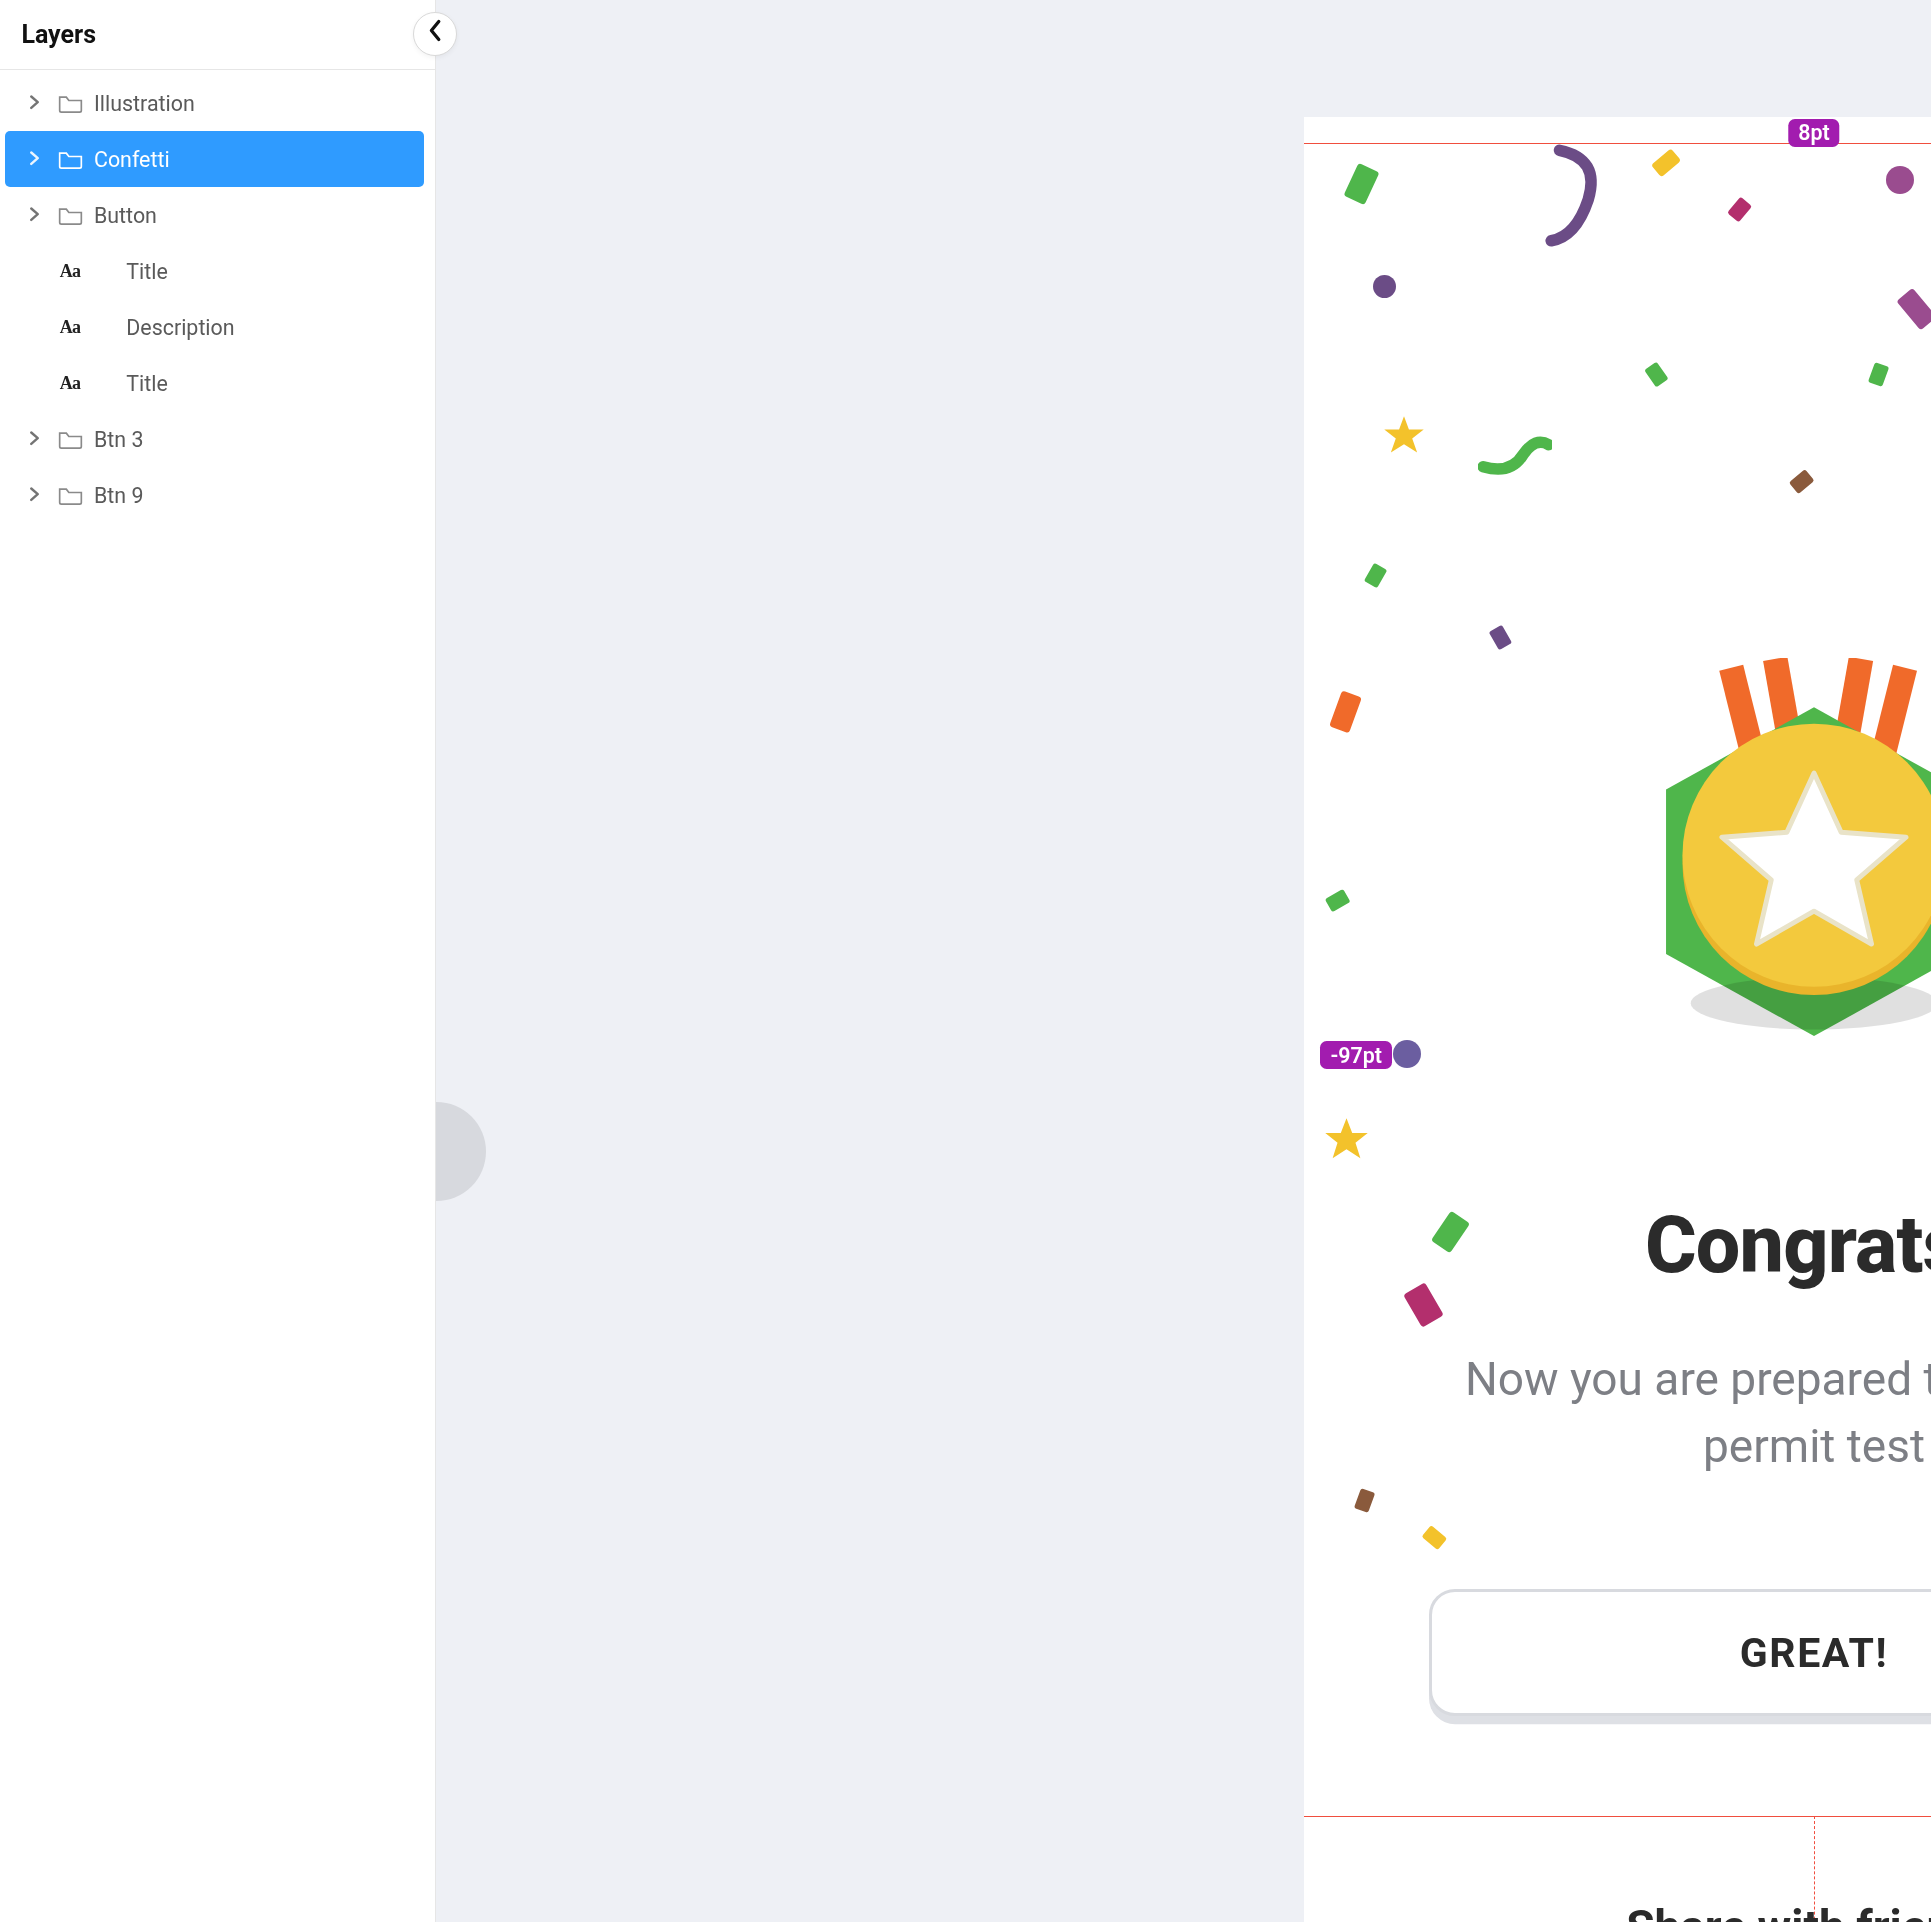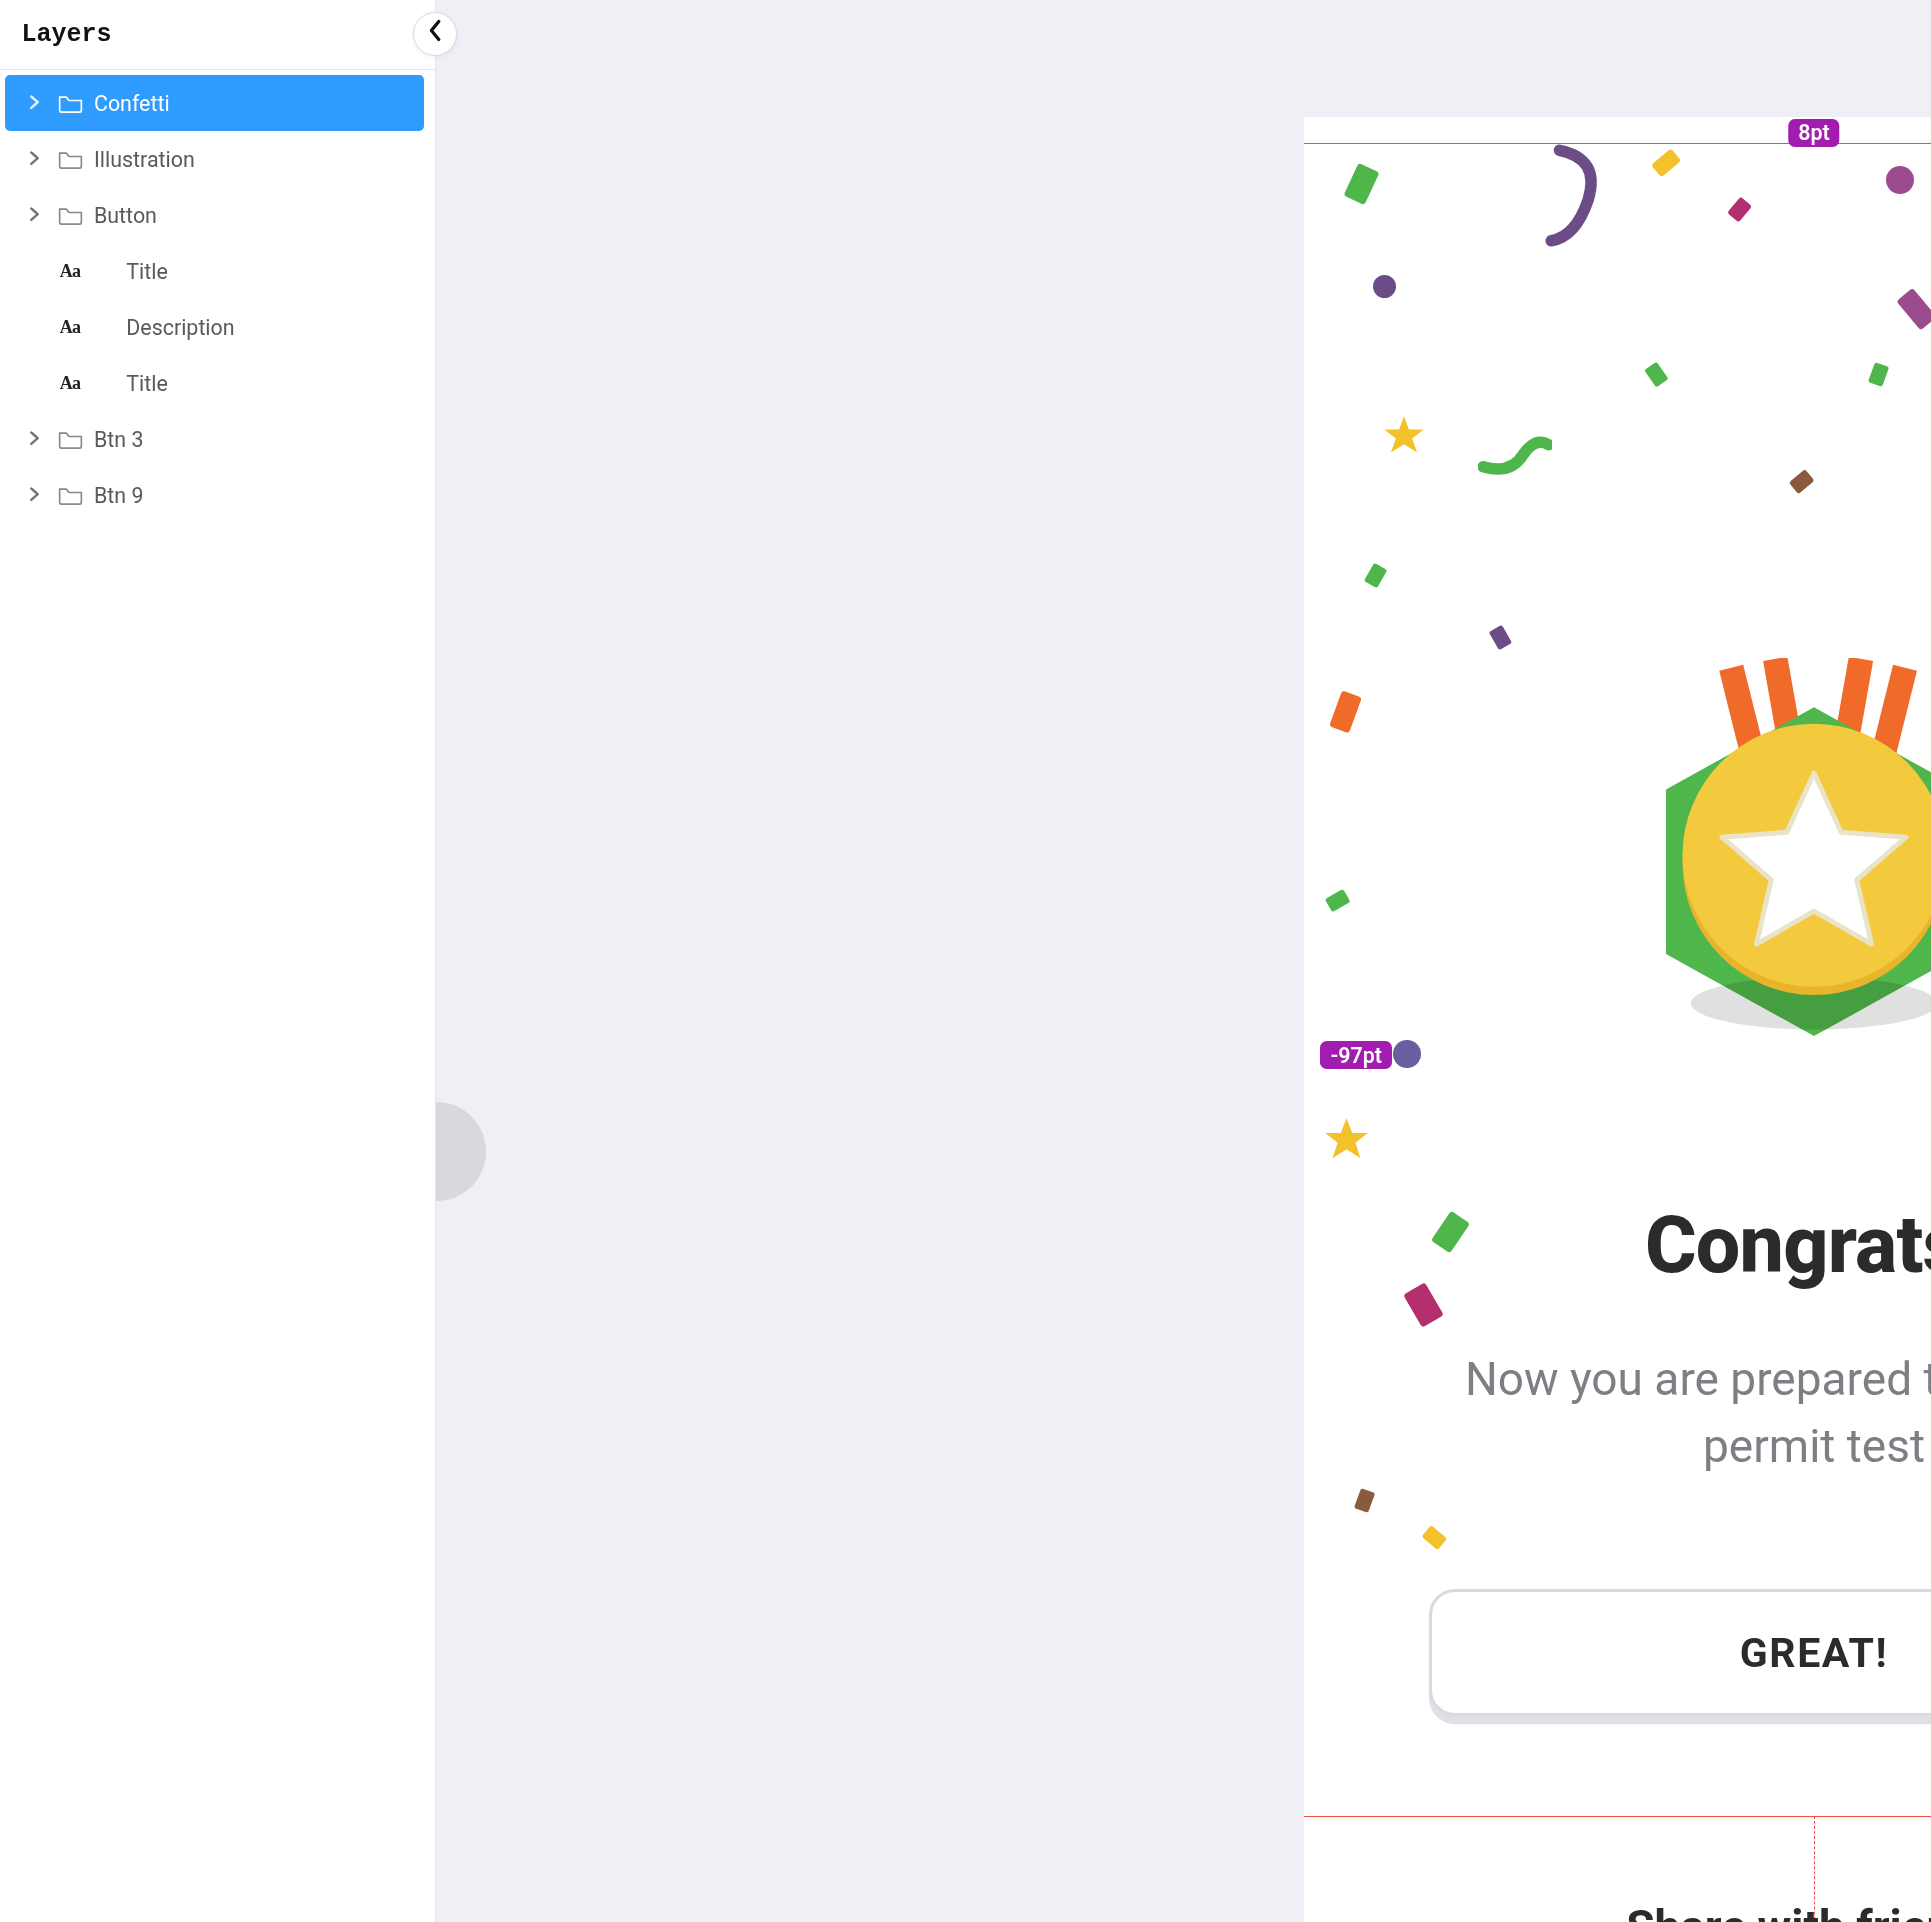--- a/index.html
+++ b/index.html
@@ -21,21 +21,20 @@
     background: #fff;
     border-right: 0.8px solid #e6e6e6;
     position: relative;
   }
   .sidebar-header {
     display: flex;
     align-items: flex-end;
     justify-content: space-between;
     padding: 20px 21.4px 20px 21.4px;
     border-bottom: 0.8px solid #e6e6e6;
-    font-family: Liberation Mono, monospace;
   }
   .sidebar-title {
     font-size: 25px;
     font-weight: 700;
     color: #111;
   }
   .collapse-btn {
     width: 44px;
     height: 44px;
     border-radius: 50%;
@@ -245,46 +244,46 @@
     <button class="collapse-btn">
       <span>
         <svg width="15" height="23" viewBox="0 0 18 28">
             <path d="M13 3 L4 14 L13 25" stroke="#111" stroke-width="4" fill="none" stroke-linecap="round" stroke-linejoin="round"></path>
           </svg>
       </span>
     </button>
 
     <div class="layers-list">
 
+      <div class="layer-item">
+        <span class="chev">
+          <svg width="13" height="16.4" viewBox="0 0 16 20">
+              <path d="M4 3 L12 10 L4 17" stroke="#666" stroke-width="3" fill="none" stroke-linecap="round" stroke-linejoin="round"></path>
+            </svg>
+        </span>
+        <span class="layer-icon">
+          <svg width="25" height="20" viewBox="0 0 30 24">
+              <path d="M2 5 h8 l3 4 h15 v12 a2 2 0 0 1 -2 2 H4 a2 2 0 0 1 -2 -2 Z" fill="none" stroke="#8a8a8a" stroke-width="2"></path>
+            </svg>
+        </span>
+        <span class="layer-label">Illustration</span>
+      </div>
+
       <div class="layer-item selected">
         <span class="chev">
           <svg width="13" height="16.4" viewBox="0 0 16 20">
               <path d="M4 3 L12 10 L4 17" stroke="#fff" stroke-width="3" fill="none" stroke-linecap="round" stroke-linejoin="round"></path>
             </svg>
         </span>
         <span class="layer-icon">
           <svg width="25" height="20" viewBox="0 0 30 24">
               <path d="M2 5 h8 l3 4 h15 v12 a2 2 0 0 1 -2 2 H4 a2 2 0 0 1 -2 -2 Z" fill="none" stroke="#fff" stroke-width="2"></path>
             </svg>
         </span>
         <span class="layer-label">Confetti</span>
-      </div>
-
-      <div class="layer-item">
-        <span class="chev">
-          <svg width="13" height="16.4" viewBox="0 0 16 20">
-              <path d="M4 3 L12 10 L4 17" stroke="#666" stroke-width="3" fill="none" stroke-linecap="round" stroke-linejoin="round"></path>
-            </svg>
-        </span>
-        <span class="layer-icon">
-          <svg width="25" height="20" viewBox="0 0 30 24">
-              <path d="M2 5 h8 l3 4 h15 v12 a2 2 0 0 1 -2 2 H4 a2 2 0 0 1 -2 -2 Z" fill="none" stroke="#8a8a8a" stroke-width="2"></path>
-            </svg>
-        </span>
-        <span class="layer-label">Illustration</span>
       </div>
 
       <div class="layer-item">
         <span class="chev">
           <svg width="13" height="16.4" viewBox="0 0 16 20">
               <path d="M4 3 L12 10 L4 17" stroke="#666" stroke-width="3" fill="none" stroke-linecap="round" stroke-linejoin="round"></path>
             </svg>
         </span>
         <span class="layer-icon">
           <svg width="25" height="20" viewBox="0 0 30 24">

